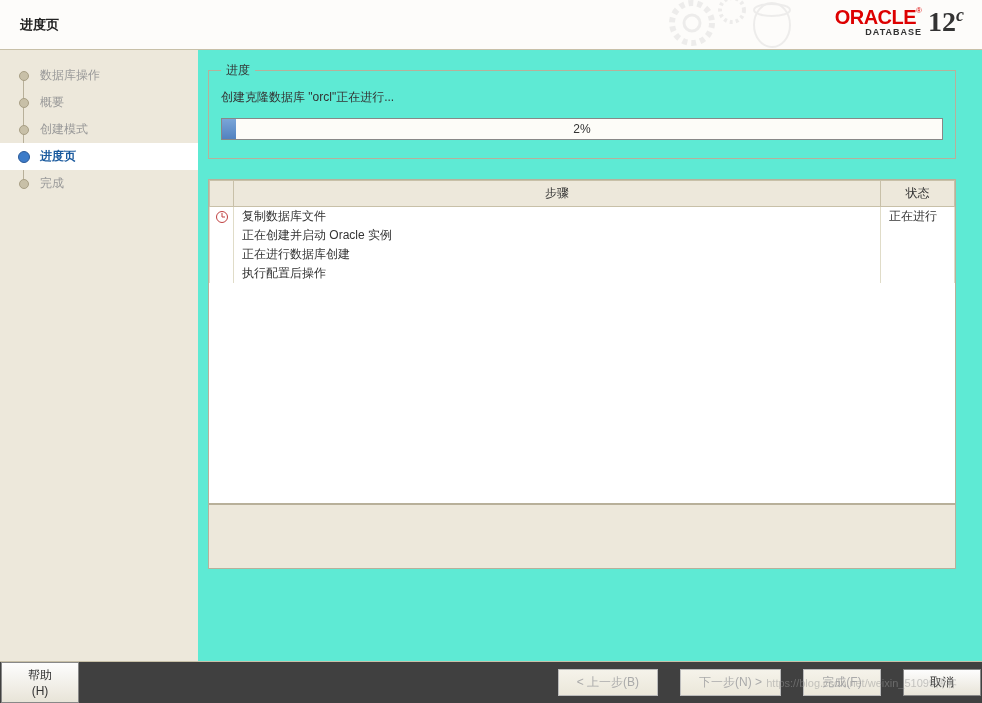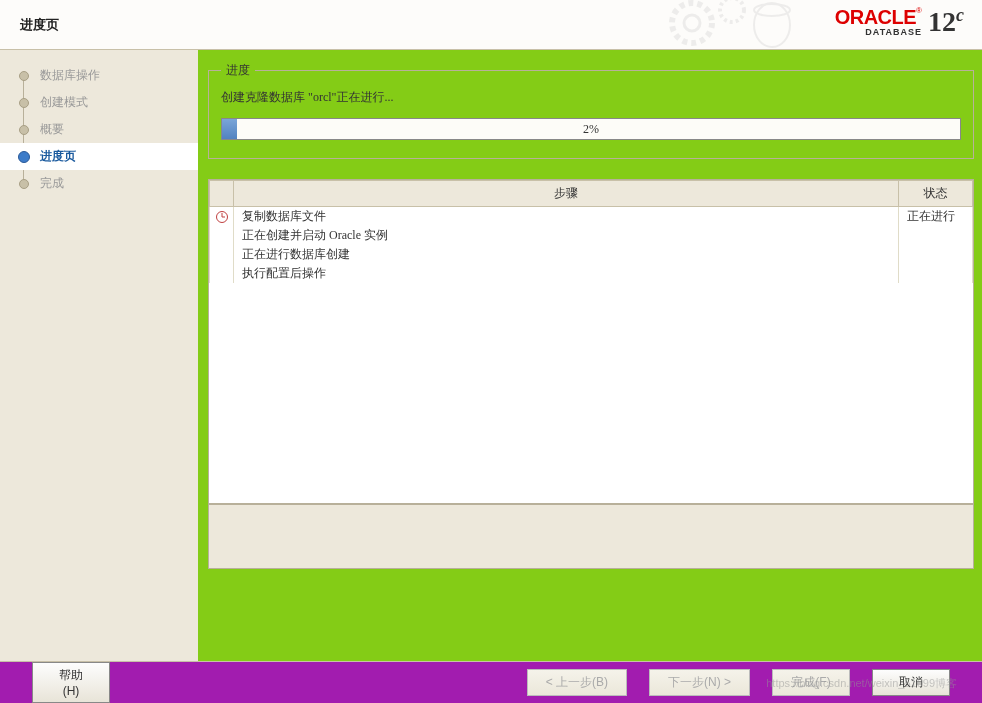--- a/index.html
+++ b/index.html
@@ -73,21 +73,20 @@
     }
     .gear-bg {
       position: absolute;
       right: 170px;
       top: -5px;
       opacity: 0.15;
     }
     .main-container {
       display: flex;
       height: 611px;
-      font-family: Liberation Serif, serif;
     }
     .sidebar {
       width: 198px;
       background: #ede8db;
       padding: 12px 0;
     }
     .nav-list {
       list-style: none;
       position: relative;
     }
@@ -129,22 +128,22 @@
       border-color: #2a5a99;
       width: 10px;
       height: 10px;
       left: 18px;
     }
     .nav-item.completed {
       color: #999;
     }
     .content {
       flex: 1;
-      padding: 12px 8px 12px 10px;
-      background: #84cc16;
+      padding: 12px 26px 12px 10px;
+      background: #5eead4;
     }
     .progress-fieldset {
       border: 1px solid #b8b09a;
       padding: 10px 12px 18px 12px;
       margin-bottom: 20px;
     }
     .progress-legend {
       padding: 0 5px;
       color: #333;
       font-size: 12px;
@@ -221,24 +220,24 @@
       margin: 12px 0 8px 2px;
     }
     .details-box {
       border: 1px solid #b8b09a;
       background: #ede8db;
       height: 65px;
     }
     .footer {
       height: 42px;
       border-top: 1px solid #c8c0a8;
-      background: #a21caf;
+      background: #404040;
       display: flex;
       align-items: center;
-      padding: 0 32px;
+      padding: 0 1px;
     }
     .footer-left {
       flex: 0;
     }
     .footer-right {
       flex: 1;
       display: flex;
       justify-content: flex-end;
       gap: 22px;
       position: relative;
@@ -322,22 +321,22 @@
       <span class="database-text">DATABASE</span>
     </div>
     <span class="version-text"><span>12</span><span class="version-c">c</span></span>
   </div>
 </div>
 
 <div class="main-container">
   <div class="sidebar">
     <ul class="nav-list">
       <li class="nav-item completed"><span>数据库操作</span></li>
+      <li class="nav-item completed"><span>概要</span></li>
       <li class="nav-item completed"><span>创建模式</span></li>
-      <li class="nav-item completed"><span>概要</span></li>
       <li class="nav-item current"><span>进度页</span></li>
       <li class="nav-item"><span>完成</span></li>
     </ul>
   </div>
 
   <div class="content">
     <fieldset class="progress-fieldset">
       <legend class="progress-legend">进度</legend>
       <div class="progress-message">创建克隆数据库 "orcl"正在进行...</div>
       <div class="progress-bar-container">

